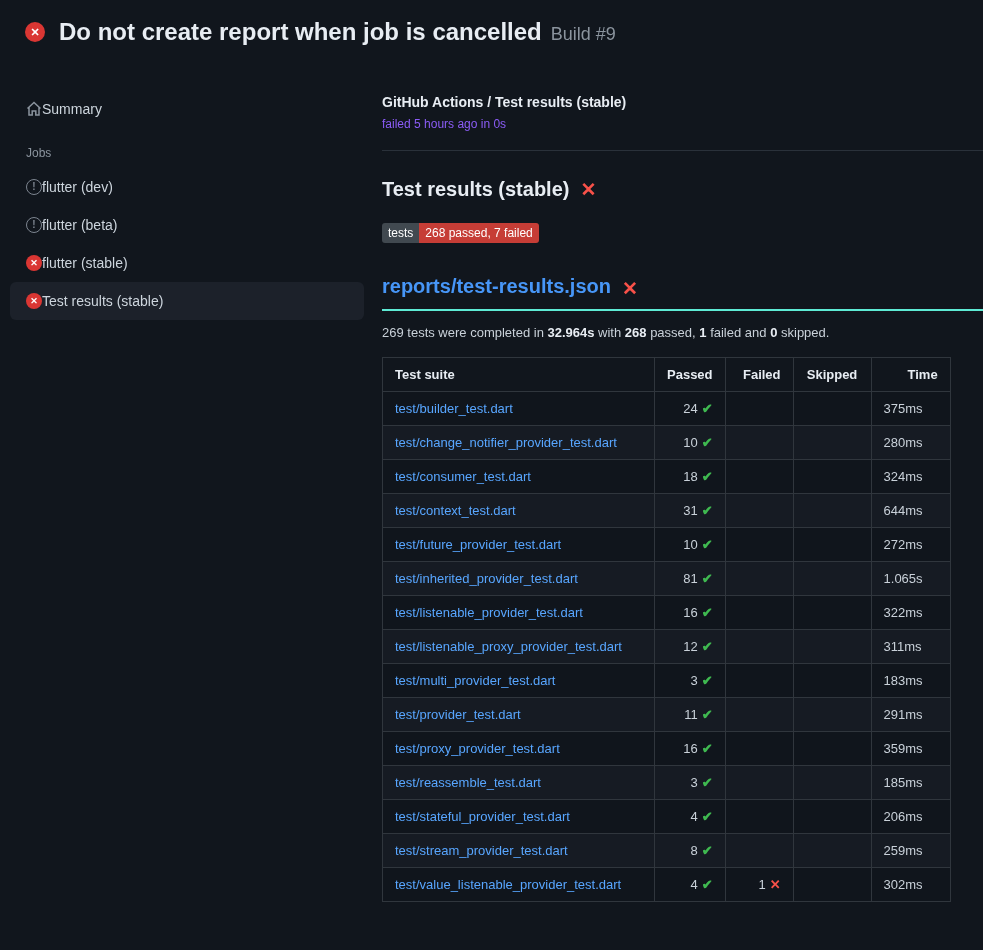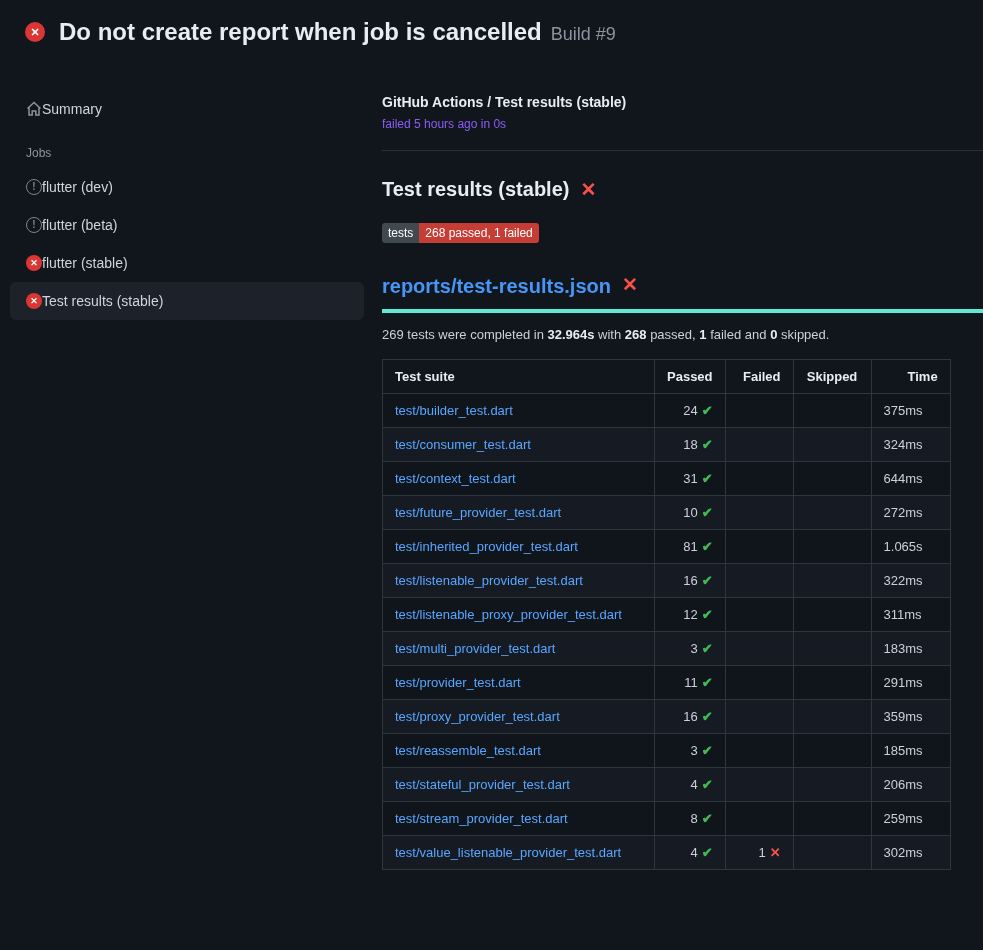--- a/index.html
+++ b/index.html
@@ -57,22 +57,22 @@
 
   .section-title { display:flex; align-items:center; gap:11px; margin-top:27px;
                    font-size:20px; font-weight:700; color:#e8edf3; }
   .big-cross { color:#f85149; font-size:19px; font-weight:900; line-height:1; }
 
   .badge { display:inline-flex; margin-top:22px; font-size:12px; border-radius:3px;
            overflow:hidden; color:#fff; line-height:1; }
   .badge-label { background:#414950; padding:4px 6px; }
   .badge-value { background:#c63d36; padding:4px 6px; }
 
-  .report-title { display:flex; align-items:flex-start; gap:11px; margin-top:32px;
-                  padding-bottom:11px; border-bottom:4px solid #5eead4;
+  .report-title { display:flex; align-items:flex-end; gap:11px; margin-top:32px;
+                  padding-bottom:11px; border-bottom:2px solid #5eead4;
                   font-size:20px; font-weight:700; }
   .report-link { color:#4796f7; text-decoration:none; cursor:pointer; }
 
   .summary-line { margin-top:14px; font-size:13px; color:#c9d1d9; }
   .summary-line b { color:#e8edf3; }
 
   
   table.results { border-collapse:collapse; margin-top:17px; font-size:13px; }
   .results th, .results td { border:1px solid #30363d; padding:8px 12px; line-height:17px; }
   .results th { color:#e8edf3; font-weight:700; text-align:left; }
@@ -143,21 +143,21 @@
     <div class="run-meta">failed 5 hours ago in 0s</div>
     <div class="divider"></div>
 
     <div class="section-title">
       <span>Test results (stable)</span>
       <span class="big-cross">✕</span>
     </div>
 
     <div class="badge">
       <span class="badge-label">tests</span>
-      <span class="badge-value">268 passed, 1 failed</span>
+      <span class="badge-value">268 passed, 7 failed</span>
     </div>
 
     <div class="report-title">
       <a class="report-link">reports/test-results.json</a>
       <span class="big-cross">✕</span>
     </div>
 
     <div class="summary-line">
       <span>269 tests were completed in </span><b>32.964s</b><span> with </span><b>268</b><span> passed, </span><b>1</b><span> failed and </span><b>0</b><span> skipped.</span>
     </div>
@@ -174,20 +174,27 @@
       </thead>
       <tbody>
           <tr>
     <td class="cell-suite"><a class="suite-link">test/builder_test.dart</a></td>
     <td class="cell-passed"><span>24</span><span class="check">✔</span></td>
     <td class="cell-failed"><span></span></td>
     <td class="cell-skipped"><span></span></td>
     <td class="cell-time">375ms</td>
   </tr>
           <tr>
+    <td class="cell-suite"><a class="suite-link">test/change_notifier_provider_test.dart</a></td>
+    <td class="cell-passed"><span>10</span><span class="check">✔</span></td>
+    <td class="cell-failed"><span></span></td>
+    <td class="cell-skipped"><span></span></td>
+    <td class="cell-time">280ms</td>
+  </tr>
+          <tr>
     <td class="cell-suite"><a class="suite-link">test/consumer_test.dart</a></td>
     <td class="cell-passed"><span>18</span><span class="check">✔</span></td>
     <td class="cell-failed"><span></span></td>
     <td class="cell-skipped"><span></span></td>
     <td class="cell-time">324ms</td>
   </tr>
           <tr>
     <td class="cell-suite"><a class="suite-link">test/context_test.dart</a></td>
     <td class="cell-passed"><span>31</span><span class="check">✔</span></td>
     <td class="cell-failed"><span></span></td>

